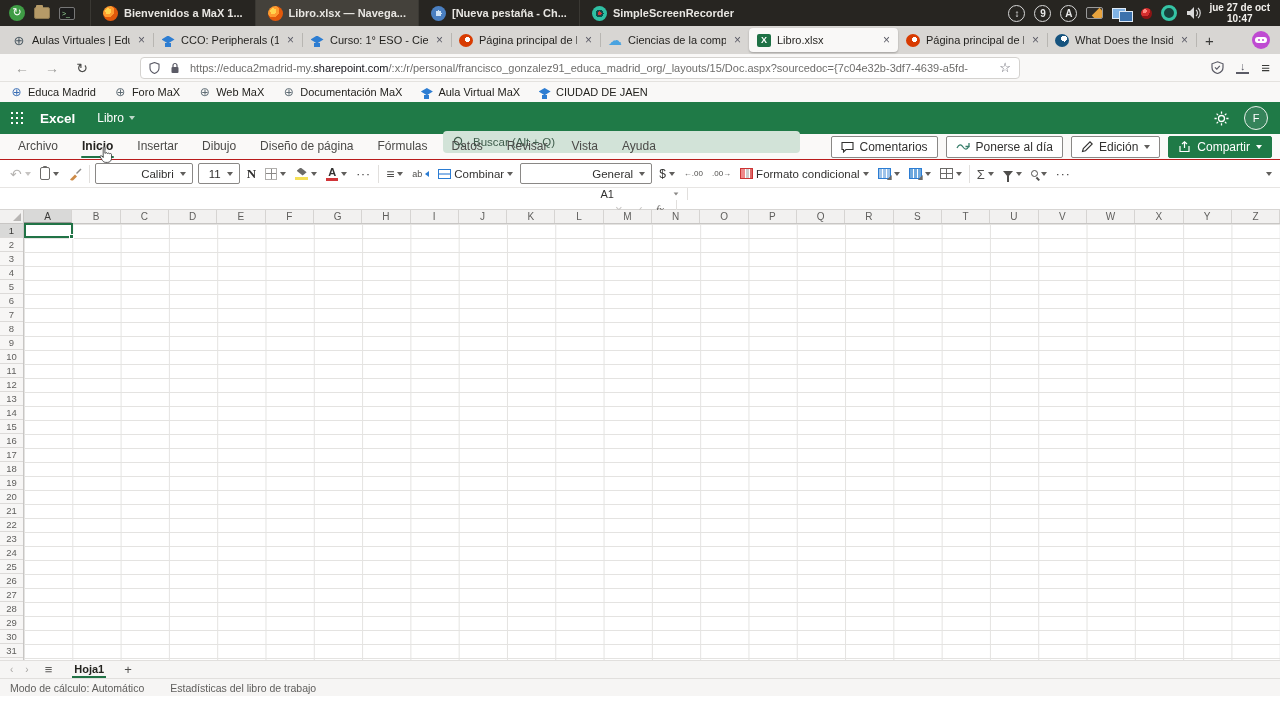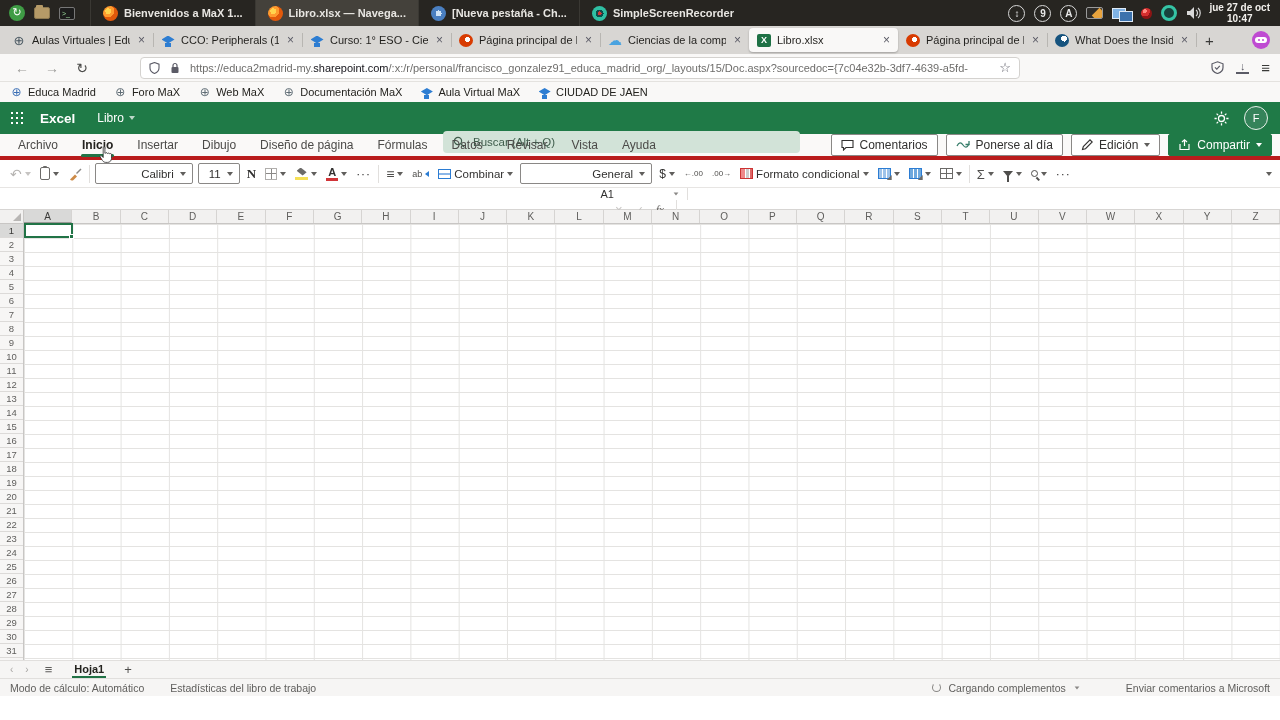--- a/index.html
+++ b/index.html
@@ -95,21 +95,21 @@
   .waffle-btn { width:34px; height:32px; display:flex; align-items:center; justify-content:center; }
   .waffle { width:2.5px; height:2.5px; background:#fff; box-shadow:0 0 0 0 #fff,5px 0,10px 0,0 5px,5px 5px,10px 5px,0 10px,5px 10px,10px 10px; margin:-10px 0 0 -10px; }
   .x-app { font-size:13.5px; font-weight:bold; padding:0 14px 0 6px; }
   .x-doc { font-size:12px; display:flex; align-items:center; gap:5px; padding:4px 8px; border-radius:2px; }
   .chev { width:0; height:0; border-left:3.5px solid transparent; border-right:3.5px solid transparent; border-top:4px solid currentColor; display:inline-block; }
   .x-search { position:absolute; left:443px; top:131px; width:357px; height:22px; background:#d2e3d8; border-radius:4px; display:flex; align-items:center; gap:8px; padding:0 10px; color:#3f5d4c; font-size:11.5px; }
   .x-right { margin-left:auto; display:flex; align-items:center; gap:14px; padding-right:12px; }
   .x-avatar { width:24px; height:24px; border-radius:50%; border:1.5px solid #e8f1ea; background:#35835a; color:#fff; font-size:11px; display:flex; align-items:center; justify-content:center; }
 
   
-  .ribbontabs { height:26px; background:#faf9f8; display:flex; align-items:center; border-bottom:4px solid #b91c1c; padding:0 8px; }
+  .ribbontabs { height:26px; background:#faf9f8; display:flex; align-items:center; border-bottom:1px solid #b91c1c; padding:0 8px; }
   .rtabs { display:flex; align-items:center; gap:4px; }
   .rtab { font-size:12px; color:#4b4a48; padding:4px 10px 5px; position:relative; white-space:nowrap; }
   .rtab.active { font-weight:bold; color:#24231f; }
   .rtab.active::after { content:""; position:absolute; left:9px; right:9px; bottom:0; height:2.5px; background:var(--selection-green,#217346); border-radius:2px; }
   .ractions { margin-left:auto; display:flex; align-items:center; gap:8px; }
   .rbtn { height:22px; border:1px solid #8a8886; border-radius:2px; background:#fff; display:flex; align-items:center; gap:6px; padding:0 9px; font-size:12px; color:#323130; white-space:nowrap; }
   .rbtn.primary { background:var(--excel-green,#1f7a47); border-color:var(--excel-green,#1f7a47); color:#fff; }
   .rbtn svg { flex:0 0 auto; }
 
   
@@ -652,27 +652,20 @@
     <span class="sheettab active">Hoja1</span>
       </span>
     <span class="addsheet">+</span>
   </div>
 
   <div class="statusbar">
     <div class="st-left">
       <span>Modo de cálculo: Automático</span>
       <span>Estadísticas del libro de trabajo</span>
     </div>
-    <div class="st-right">
-      <span class="spinner"></span>
-      <span>Cargando complementos</span>
-      <span class="chev st-chev"></span>
-      <span class="st-gap"></span>
-      <span>Enviar comentarios a Microsoft</span>
-    </div>
   </div>
 
   <span class="cursor-hand">
     <svg width="14" height="17" viewBox="0 0 14 17">
         <path d="M4.2 1.6c0-1 1.7-1 1.7 0v5.6l.5.1c.2-1 1.8-.9 1.9.2l.4.1c.3-.9 1.7-.7 1.8.3l.4.1c.3-.8 1.6-.5 1.6.4v4.1c0 2.2-1.7 3.9-3.9 3.9H6.8c-1.3 0-2.6-.7-3.3-1.8L1.2 11c-.6-.9.7-1.9 1.5-1.1l1.5 1.6z" fill="#fff" stroke="#2b2b2b" stroke-width="0.8"></path>
       </svg>
   </span>
 
 </div>
 

